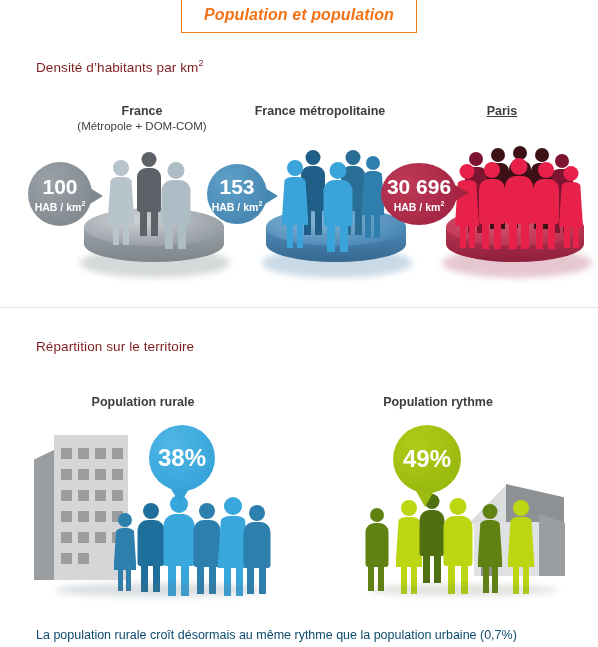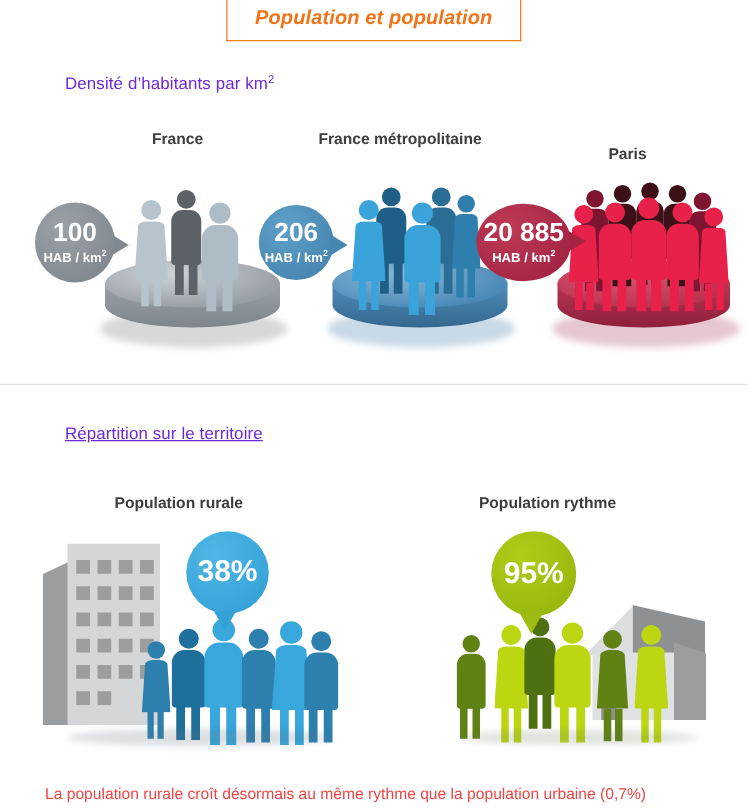--- a/index.html
+++ b/index.html
@@ -32,22 +32,22 @@
     font-style: italic;
     font-weight: bold;
     font-size: 16px;
     letter-spacing: .1px;
     white-space: nowrap;
   }
 
   
   .section-head {
     position: absolute;
-    left: 52px;
-    color: #6d28d9;
+    left: 36px;
+    color: #7f1d1d;
     font-size: 13.5px;
     letter-spacing: .1px;
   }
   .section-head .sup { font-size: 9px; vertical-align: super; }
 
   .divider {
     position: absolute;
     left: 0; width: 598px; height: 1px;
     background: #e2e2e2;
   }
@@ -105,45 +105,46 @@
   .building { position: absolute; }
   .b-front { position: absolute; background: #d3d4d5; }
   .b-side  { position: absolute; background: #a7a9ab; }
   .window { position: absolute; background: #9b9d9f; }
 
   .house { position: absolute; }
 
   .footnote {
     position: absolute;
     left: 36px;
-    color: #ef4444;
+    color: #0c4a6e;
     font-size: 12.5px;
     white-space: nowrap;
   }
 </style>
 </head>
 <body>
 
 <div class="title-wrap">
   <div class="title-box">
     <div class="title-text">Population et population</div>
   </div>
 </div>
 
 <div class="section-head" style="top:58px;">
   <span>Densité d’habitants par km</span><span class="sup">2</span>
 </div>
 
 <div class="col-label" style="top:104px; left:62px; width:160px;">
   <span>France</span>
+  <span class="sub">(Métropole + DOM-COM)</span>
 </div>
 <div class="col-label" style="top:104px; left:240px; width:160px;">
   <span>France métropolitaine</span>
 </div>
-<div class="col-label" style="top:116px; left:432px; width:140px;">
+<div class="col-label" style="top:104px; left:432px; width:140px;text-decoration:underline;">
   <span>Paris</span>
 </div>
 
 <div class="scene" style="left:60px; top:140px; width:180px; height:150px;">
 
   <div class="ground-shadow" style="left:20px; top:108px; width:150px; height:30px; background:rgba(120,128,134,.30);"></div>
 
   <div style="position:absolute; left:24px; top:86px; width:140px; height:36px; background:linear-gradient(to bottom,#9aa1a7,#7e868c); border-bottom-left-radius:70px 18px; border-bottom-right-radius:70px 18px;"></div>
 
   <div style="position:absolute; left:24px; top:68px; width:140px; height:38px; border-radius:50%; background:radial-gradient(ellipse at 38% 30%,#cdd2d6,#9aa1a7 70%,#8a9298);"></div>
@@ -208,21 +209,21 @@
   </div>
   <div class="person" style="left:78px; top:22px; width:32px; height:88px;">
     <div class="head" style="width:17px; height:17px; background:#3aa3da;"></div>
     <div class="body" style="top:18px; width:29px; height:46px; background:#3aa3da; border-radius:11px 11px 3px 3px;"></div>
     <div class="legL" style="left:5px; top:62px; width:8px; height:28px; background:#3aa3da;"></div>
     <div class="legR" style="left:18px; top:62px; width:8px; height:28px; background:#3aa3da;"></div>
   </div>
 </div>
 
 <div class="bubble" style="left:207px; top:164px; width:60px; height:60px; background:radial-gradient(circle at 35% 30%,#5fa0c9,#3f7fa9);">
-  <div class="big">206</div>
+  <div class="big">153</div>
   <div class="small"><span>HAB / km</span><span class="sup">2</span></div>
   <div class="tail" style="right:-11px; top:24px; border-top:8px solid transparent; border-bottom:8px solid transparent; border-left:13px solid #4487b1;"></div>
 </div>
 
 <div class="scene" style="left:430px; top:140px; width:170px; height:150px;">
   <div class="ground-shadow" style="left:12px; top:108px; width:150px; height:30px; background:rgba(160,40,70,.26);"></div>
   <div style="position:absolute; left:16px; top:86px; width:138px; height:36px; background:linear-gradient(to bottom,#bb3552,#8e1f3b); border-bottom-left-radius:69px 18px; border-bottom-right-radius:69px 18px;"></div>
   <div style="position:absolute; left:16px; top:68px; width:138px; height:38px; border-radius:50%; background:radial-gradient(ellipse at 38% 30%,#d9566f,#bb3552 70%,#a82a48);"></div>
 
   <div class="person" style="left:34px; top:12px; width:24px; height:80px;">
@@ -282,28 +283,28 @@
   </div>
   <div class="person" style="left:128px; top:26px; width:26px; height:80px;">
     <div class="head" style="width:15px; height:15px; background:#e8214b;"></div>
     <div class="body" style="top:16px; width:24px; height:45px; background:#e8214b; clip-path:polygon(12% 0,88% 0,100% 100%,0 100%); border-radius:9px 9px 0 0;"></div>
     <div class="legL" style="left:6px; top:61px; width:6px; height:21px; background:#e8214b;"></div>
     <div class="legR" style="left:15px; top:61px; width:6px; height:21px; background:#e8214b;"></div>
   </div>
 </div>
 
 <div class="bubble" style="left:381px; top:163px; width:76px; height:62px; background:radial-gradient(circle at 35% 30%,#be3a55,#9c1f3f);">
-  <div class="big">20 885</div>
+  <div class="big">30 696</div>
   <div class="small"><span>HAB / km</span><span class="sup">2</span></div>
   <div class="tail" style="right:-12px; top:22px; border-top:8px solid transparent; border-bottom:8px solid transparent; border-left:14px solid #a62442;"></div>
 </div>
 
 <div class="divider" style="top:307px;"></div>
 
-<div class="section-head" style="top:339px;text-decoration:underline;">
+<div class="section-head" style="top:339px;">
   <span>Répartition sur le territoire</span>
 </div>
 
 <div class="col-label" style="top:395px; left:63px; width:160px;">
   <span>Population rurale</span>
 </div>
 <div class="col-label" style="top:395px; left:358px; width:160px;">
   <span>Population rythme</span>
 </div>
 
@@ -430,17 +431,17 @@
   <div class="person" style="left:148px; top:30px; width:30px; height:94px;">
     <div class="head" style="width:16px; height:16px; background:#bcd711;"></div>
     <div class="body" style="top:17px; width:27px; height:50px; background:#bcd711; clip-path:polygon(12% 0,88% 0,100% 100%,0 100%); border-radius:10px 10px 0 0;"></div>
     <div class="legL" style="left:7px; top:66px; width:6px; height:28px; background:#bcd711;"></div>
     <div class="legR" style="left:17px; top:66px; width:6px; height:28px; background:#bcd711;"></div>
   </div>
   <div class="ground-shadow" style="left:10px; top:114px; width:190px; height:12px; background:rgba(100,115,90,.20);"></div>
 </div>
 
 <div class="bubble pct" style="left:393px; top:425px; width:68px; height:68px; background:radial-gradient(circle at 35% 28%,#aecd18,#93b20b);">
-  <div class="big">95%</div>
+  <div class="big">49%</div>
   <div class="tail" style="bottom:-14px; left:23px; border-left:9px solid transparent; border-right:9px solid transparent; border-top:16px solid #9dbb10;"></div>
 </div>
 
 <div class="footnote" style="top:628px;">La population rurale croît désormais au même rythme que la population urbaine (0,7%)</div>
 
 </body></html>

